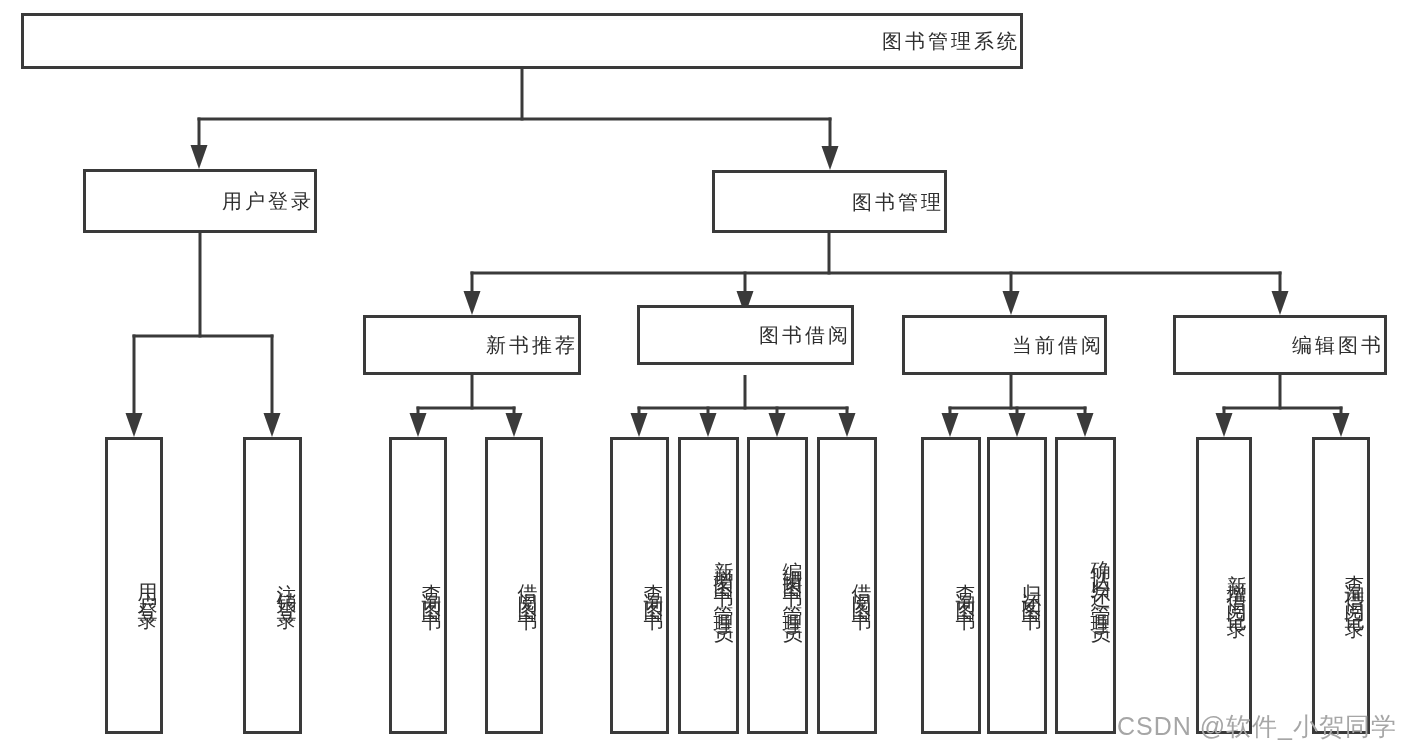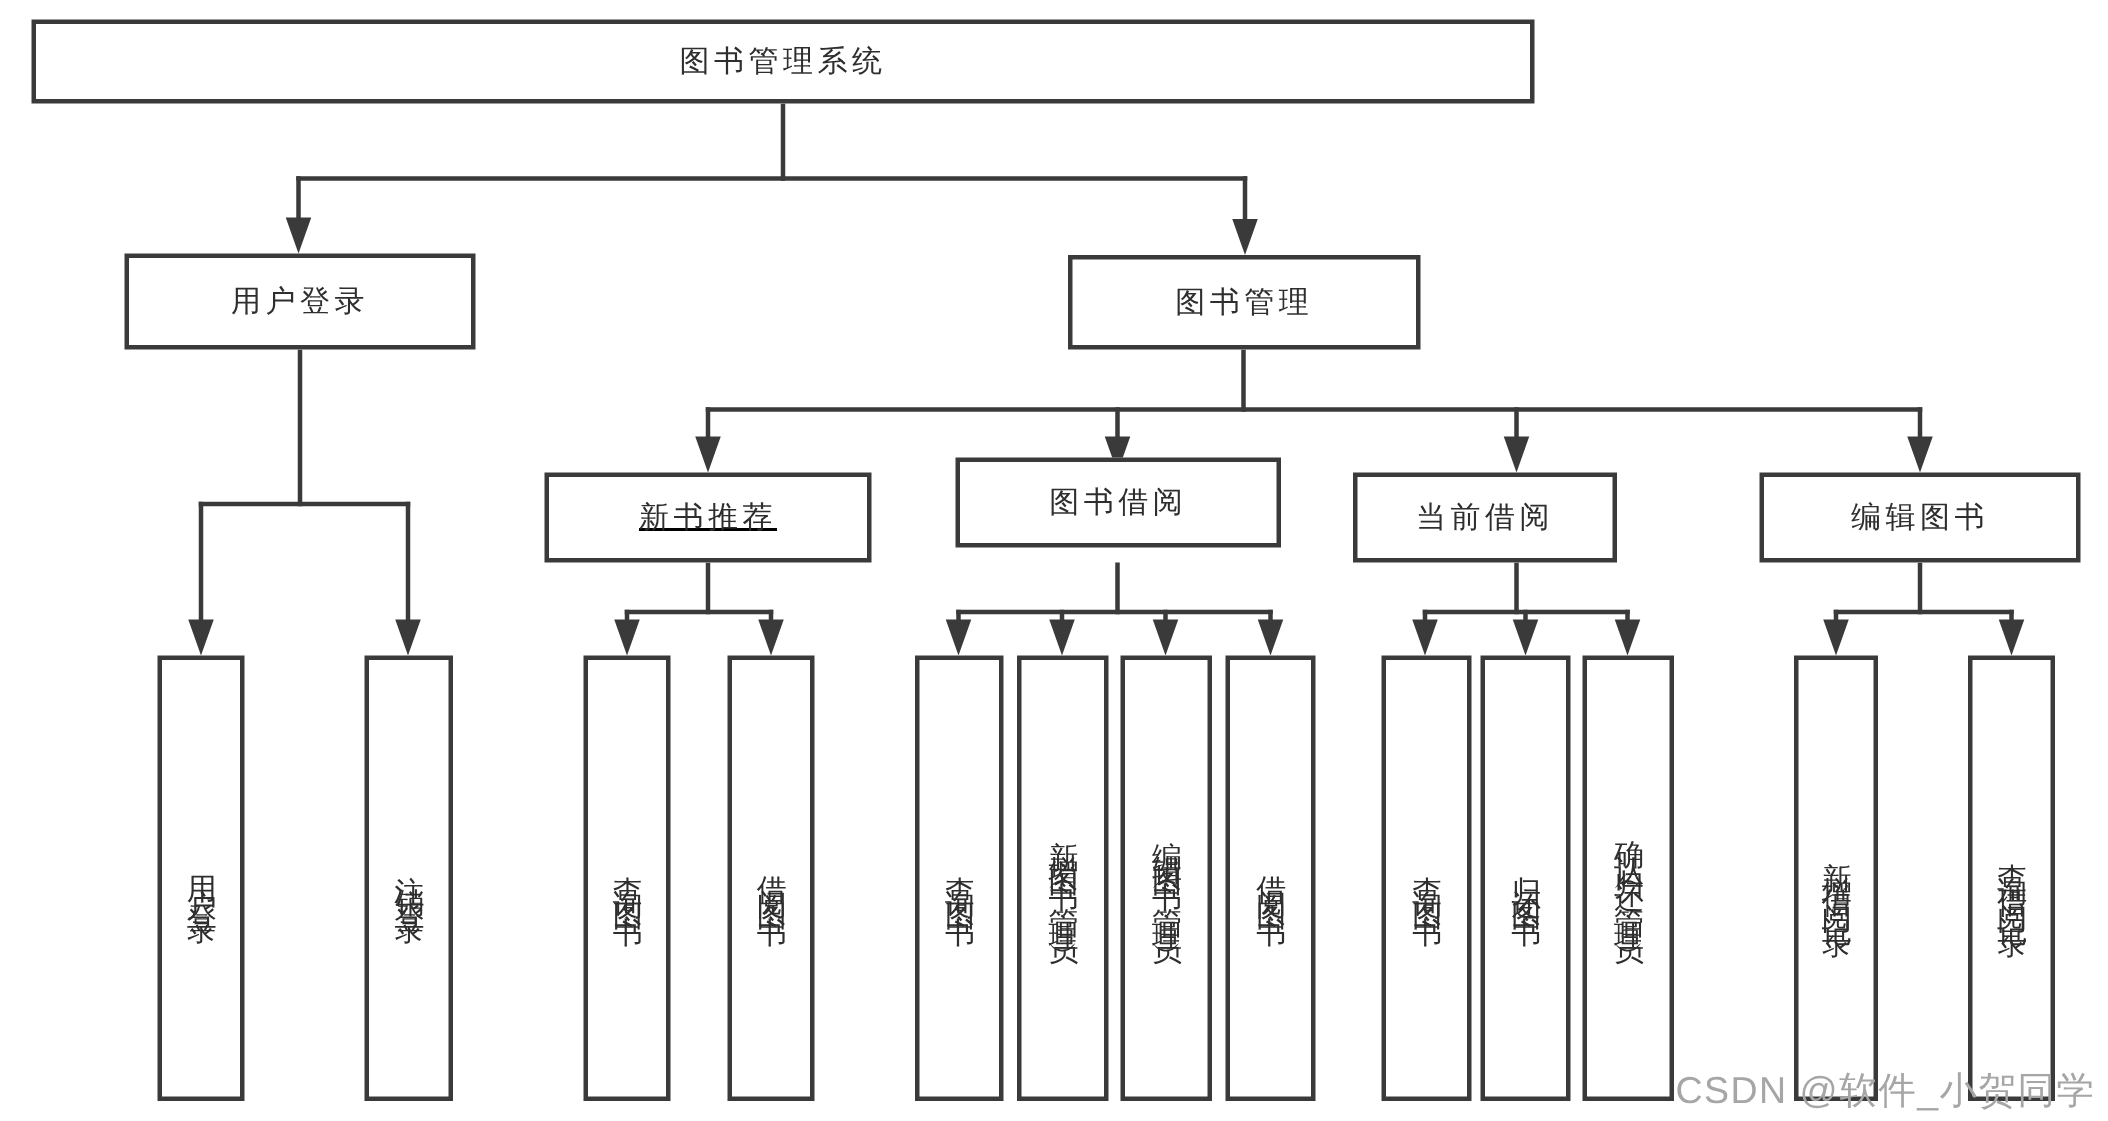--- a/index.html
+++ b/index.html
@@ -17,21 +17,21 @@
     overflow:hidden;
   }
   .connectors{position:absolute;left:0;top:0;z-index:1;}
   .connectors line{stroke:var(--line);stroke-width:3;fill:none;}
   .connectors polygon{fill:var(--line);stroke:none;}
   .node{
     position:absolute;
     box-sizing:border-box;
     background:#fff;
     border:3px solid var(--line);
-    display:flex;align-items:center;justify-content:center;
+    display:flex;align-items:center;justify-content:flex-end;
     z-index:2;
   }
   .lbl{
     color:var(--ink);
     font-size:20px;
     letter-spacing:3px;
     white-space:nowrap;
     line-height:1.2;
   }
   .v .lbl{
@@ -134,27 +134,27 @@
     <span class="lbl">图书管理系统</span>
   </div>
 
   <div class="node h" style="left:83px;top:169px;width:234px;height:64px;">
     <span class="lbl">用户登录</span>
   </div>
   <div class="node h" style="left:712px;top:170px;width:235px;height:63px;">
     <span class="lbl">图书管理</span>
   </div>
 
-  <div class="node h" style="left:363px;top:315px;width:218px;height:60px;text-decoration:underline;">
+  <div class="node h" style="left:363px;top:315px;width:218px;height:60px;">
     <span class="lbl">新书推荐</span>
   </div>
   <div class="node h" style="left:637px;top:305px;width:217px;height:60px;">
     <span class="lbl">图书借阅</span>
   </div>
-  <div class="node h" style="left:902px;top:315px;width:176px;height:60px;">
+  <div class="node h" style="left:902px;top:315px;width:205px;height:60px;">
     <span class="lbl">当前借阅</span>
   </div>
   <div class="node h" style="left:1173px;top:315px;width:214px;height:60px;">
     <span class="lbl">编辑图书</span>
   </div>
 
   <div class="node v" style="left:105px;top:437px;width:58px;height:297px;">
     <span class="lbl">用户登录</span>
   </div>
   <div class="node v" style="left:243px;top:437px;width:59px;height:297px;">

